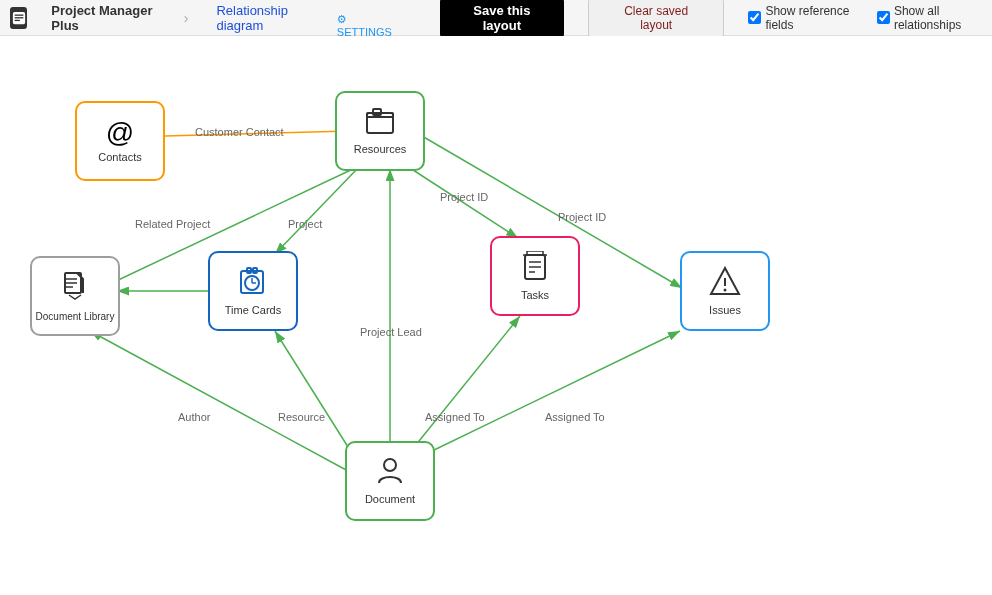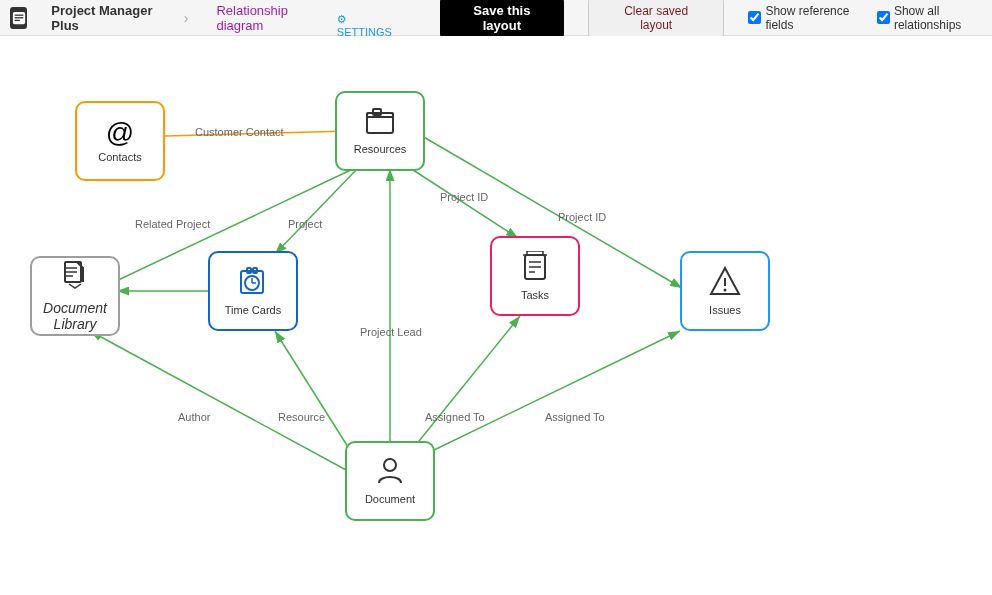--- a/index.html
+++ b/index.html
@@ -17,21 +17,21 @@
     }
     #header .logo-icon {
       width: 22px; height: 22px;
       background: #333;
       border-radius: 3px;
       display: flex; align-items: center; justify-content: center;
     }
     #header .logo-icon svg { width: 14px; height: 14px; fill: white; }
     .app-title { font-size: 13px; font-weight: bold; color: #333; }
     .breadcrumb-sep { color: #aaa; font-size: 14px; margin: 0 4px; }
-    .page-title { font-size: 13px; color: #a21caf; }
+    .page-title { font-size: 13px; color: #1d4ed8; }
     .header-spacer { flex: 1; }
     .btn-save {
       background: #000000;
       color: white;
       border: none;
       border-radius: 4px;
       padding: 5px 23px;
       font-size: 13px;
       font-weight: bold;
       cursor: pointer;
@@ -234,21 +234,21 @@
     <span class="node-icon">
       <svg width="28" height="32" viewBox="0 0 28 32">
         <rect x="4" y="2" width="16" height="20" rx="1" fill="none" stroke="#333" stroke-width="2"></rect>
         <polyline points="16,2 22,8 22,22" fill="none" stroke="#333" stroke-width="2"></polyline>
         <line x1="4" y1="8" x2="16" y2="8" stroke="#333" stroke-width="1.5"></line>
         <line x1="4" y1="12" x2="16" y2="12" stroke="#333" stroke-width="1.5"></line>
         <line x1="4" y1="16" x2="12" y2="16" stroke="#333" stroke-width="1.5"></line>
         <path d="M8 24 L14 28 L20 24" fill="none" stroke="#333" stroke-width="1.5"></path>
       </svg>
     </span>
-    <span class="node-label" style="font-size:14px;font-style:italic;">Document Library</span>
+    <span class="node-label" style="font-size:10px;">Document Library</span>
   </div>
 
   <div class="node node-time-cards">
     <span class="node-icon">
       <svg width="30" height="30" viewBox="0 0 30 30">
         <rect x="3" y="5" width="22" height="22" rx="2" fill="none" stroke="#1565C0" stroke-width="2"></rect>
         <circle cx="14" cy="17" r="7" fill="none" stroke="#1565C0" stroke-width="2"></circle>
         <line x1="14" y1="17" x2="14" y2="12" stroke="#1565C0" stroke-width="1.5"></line>
         <line x1="14" y1="17" x2="18" y2="17" stroke="#1565C0" stroke-width="1.5"></line>
         <rect x="9" y="2" width="4" height="5" rx="1" fill="none" stroke="#1565C0" stroke-width="2"></rect>

